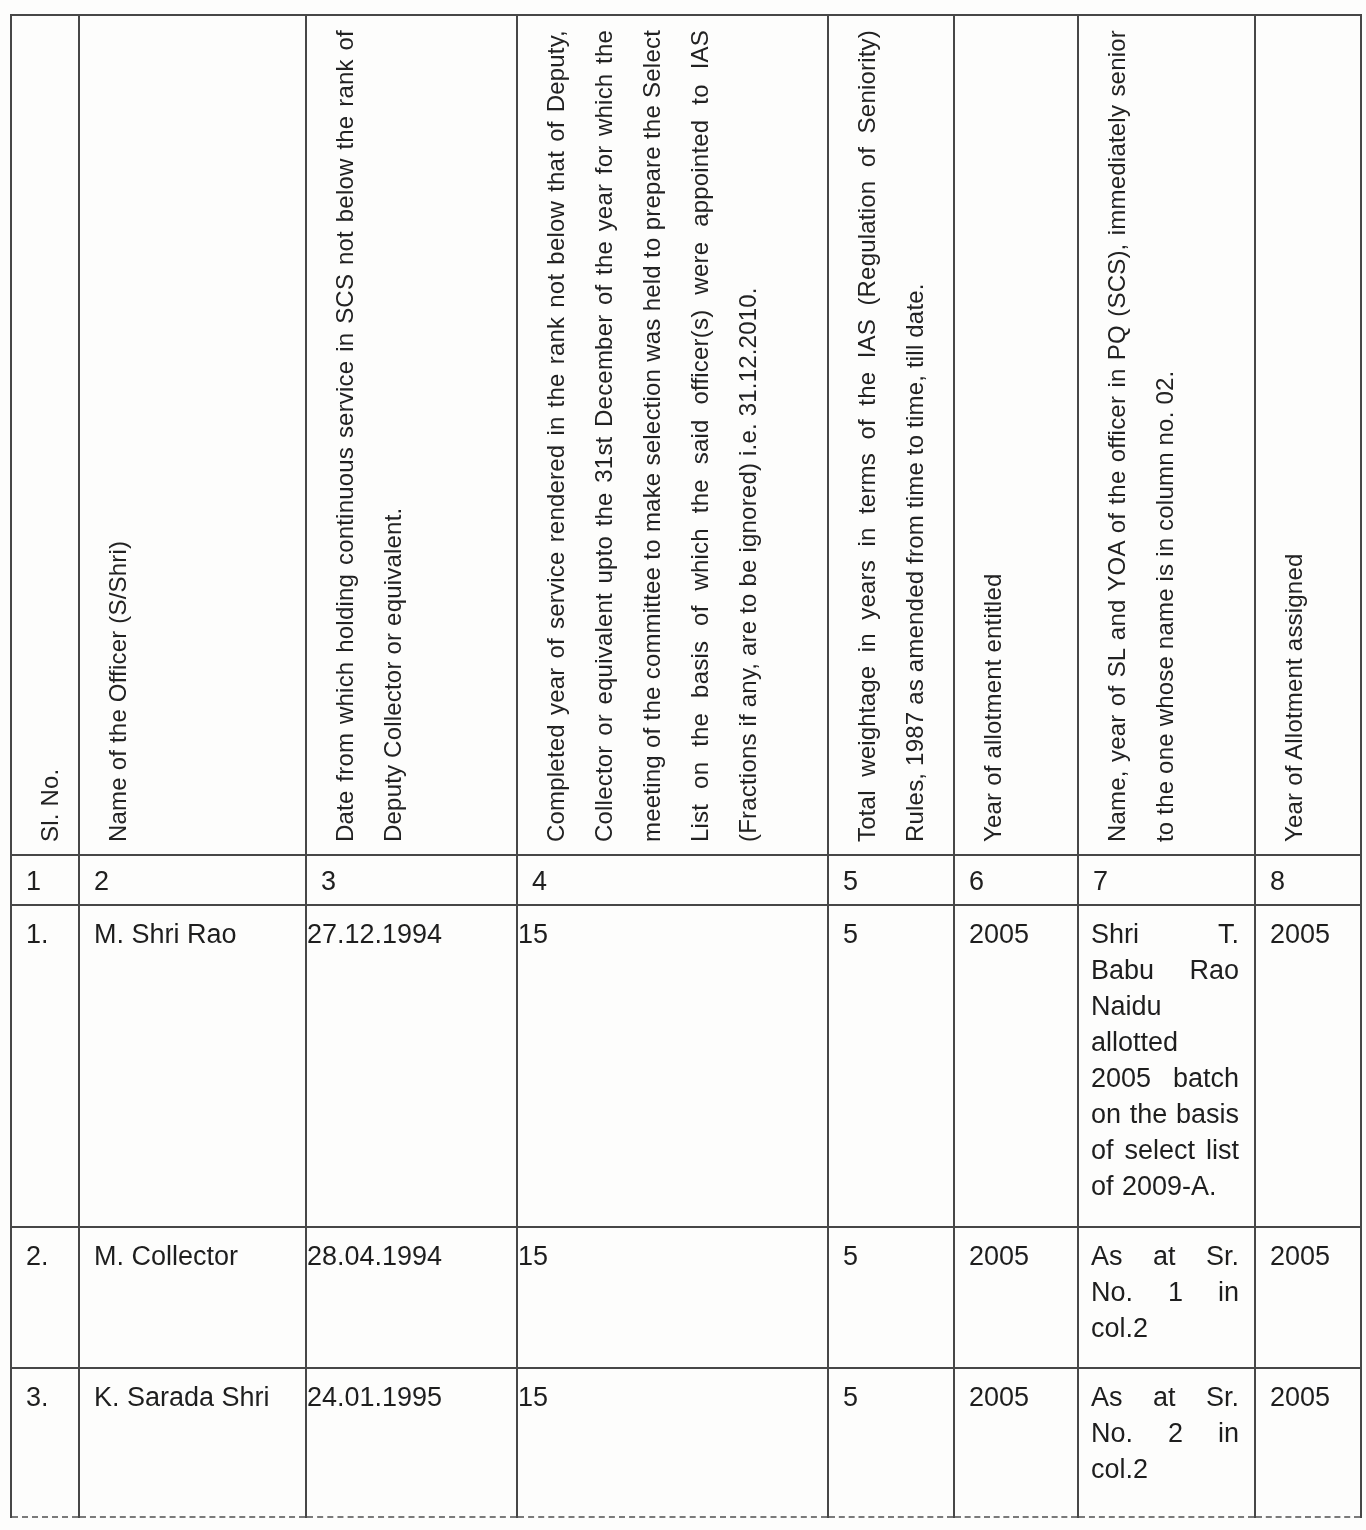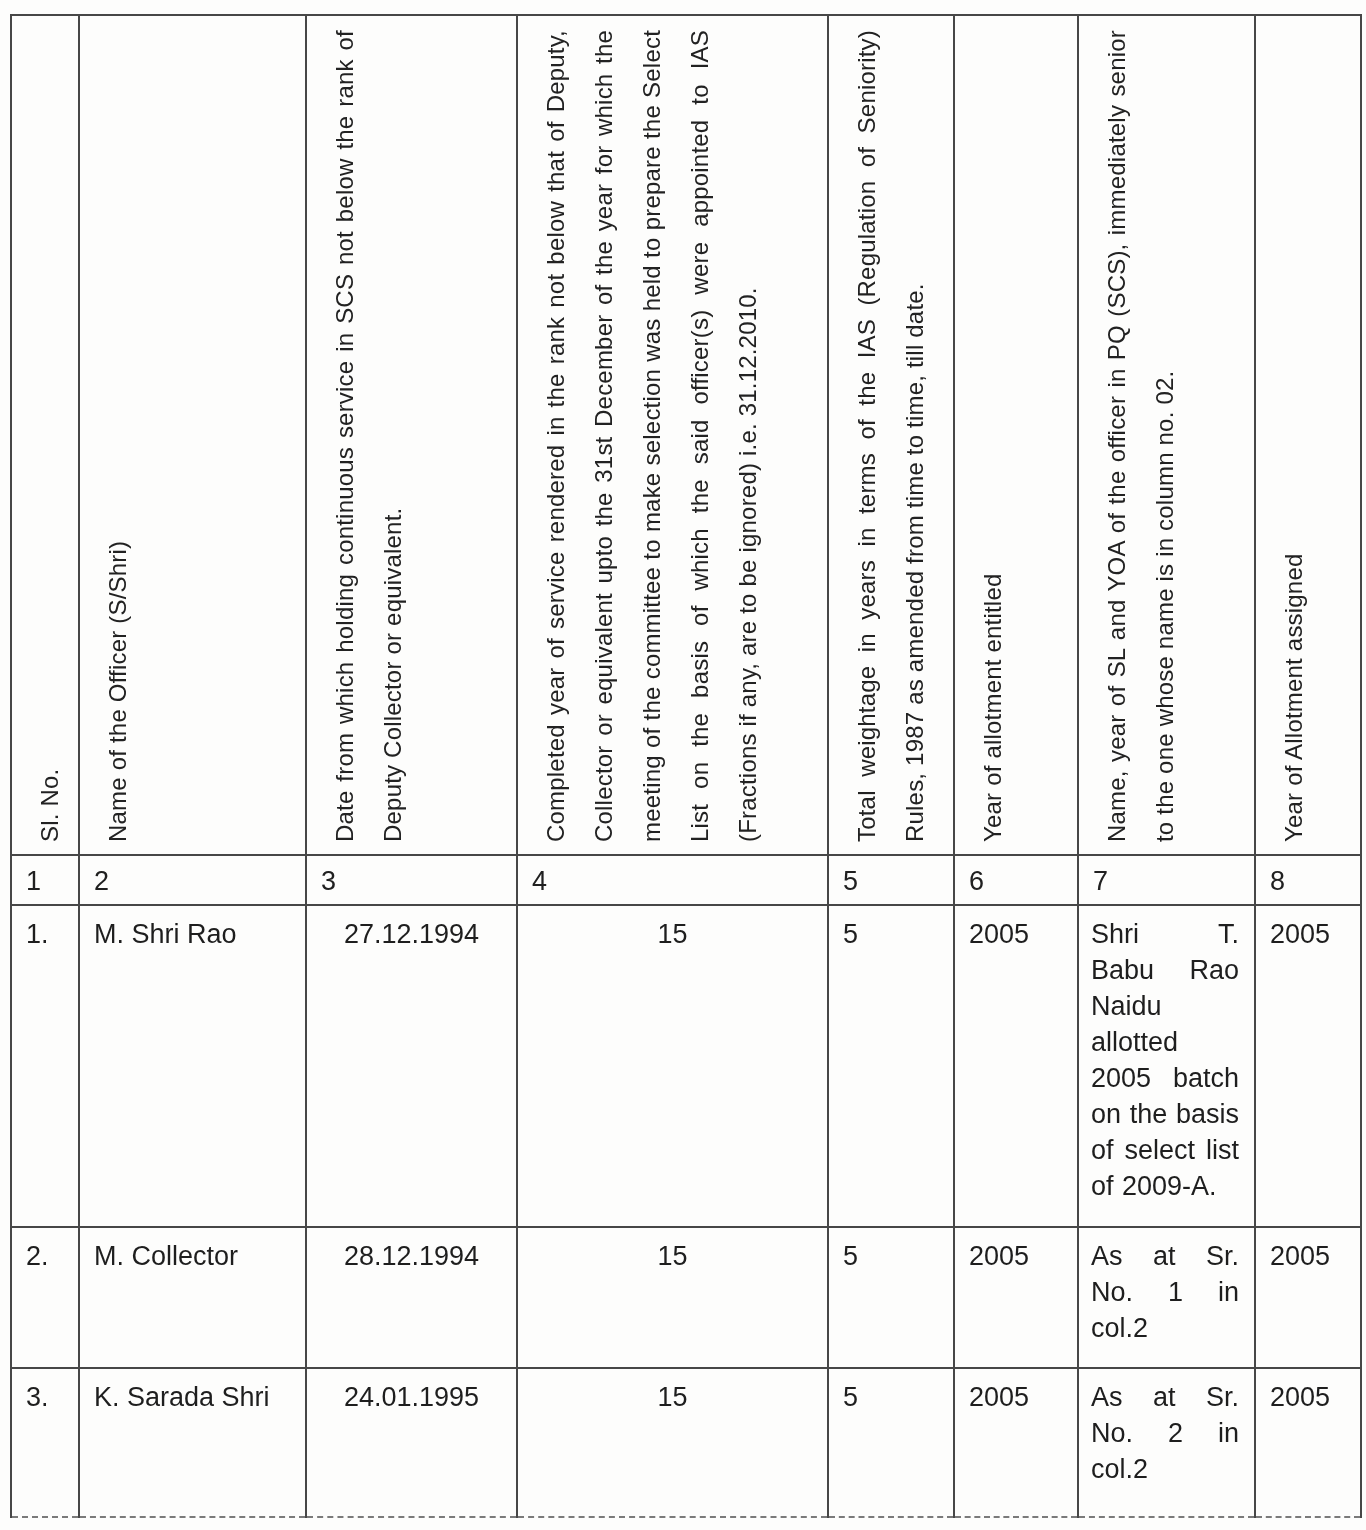--- a/index.html
+++ b/index.html
@@ -57,21 +57,21 @@
   
   tr.data-row-tall { height: 322px; }
   tr.data-row-med { height: 141px; }
   tr.data-row-med2 { height: 149px; }
   td.dcell {
     font-size: 27px;
     padding: 10px 10px 6px 14px;
     color: #1e1e1e;
     line-height: 36px;
   }
-  td.dcell.center { text-align: center; padding-left: 0; padding-right: 0; }
+  td.dcell.center { padding-left: 0; padding-right: 0; }
   td.dcell.note {
     text-align: justify;
     padding-left: 12px;
     padding-right: 15px;
     word-spacing: 1px;
   }
   
   tr.num-row td { border-top-color: #5a5a5a; }
   tr.data-row-med2 td { border-top-color: #6a6a6a; border-top-style: dashed; }
   table.doc tr:last-child td { border-bottom-color: #7a7a7a; border-bottom-style: dashed; }
@@ -138,21 +138,21 @@
       <td class="dcell center">15</td>
       <td class="dcell">5</td>
       <td class="dcell">2005</td>
       <td class="dcell note">Shri T. Babu Rao Naidu allotted 2005 batch on the basis of select list of 2009-A.</td>
       <td class="dcell">2005</td>
     </tr>
 
     <tr class="data-row-med">
       <td class="dcell">2.</td>
       <td class="dcell">M. Collector</td>
-      <td class="dcell center">28.12.1994</td>
+      <td class="dcell center">28.04.1994</td>
       <td class="dcell center">15</td>
       <td class="dcell">5</td>
       <td class="dcell">2005</td>
       <td class="dcell note">As at Sr. No. 1 in col.2</td>
       <td class="dcell">2005</td>
     </tr>
 
     <tr class="data-row-med2">
       <td class="dcell">3.</td>
       <td class="dcell">K. Sarada Shri</td>

